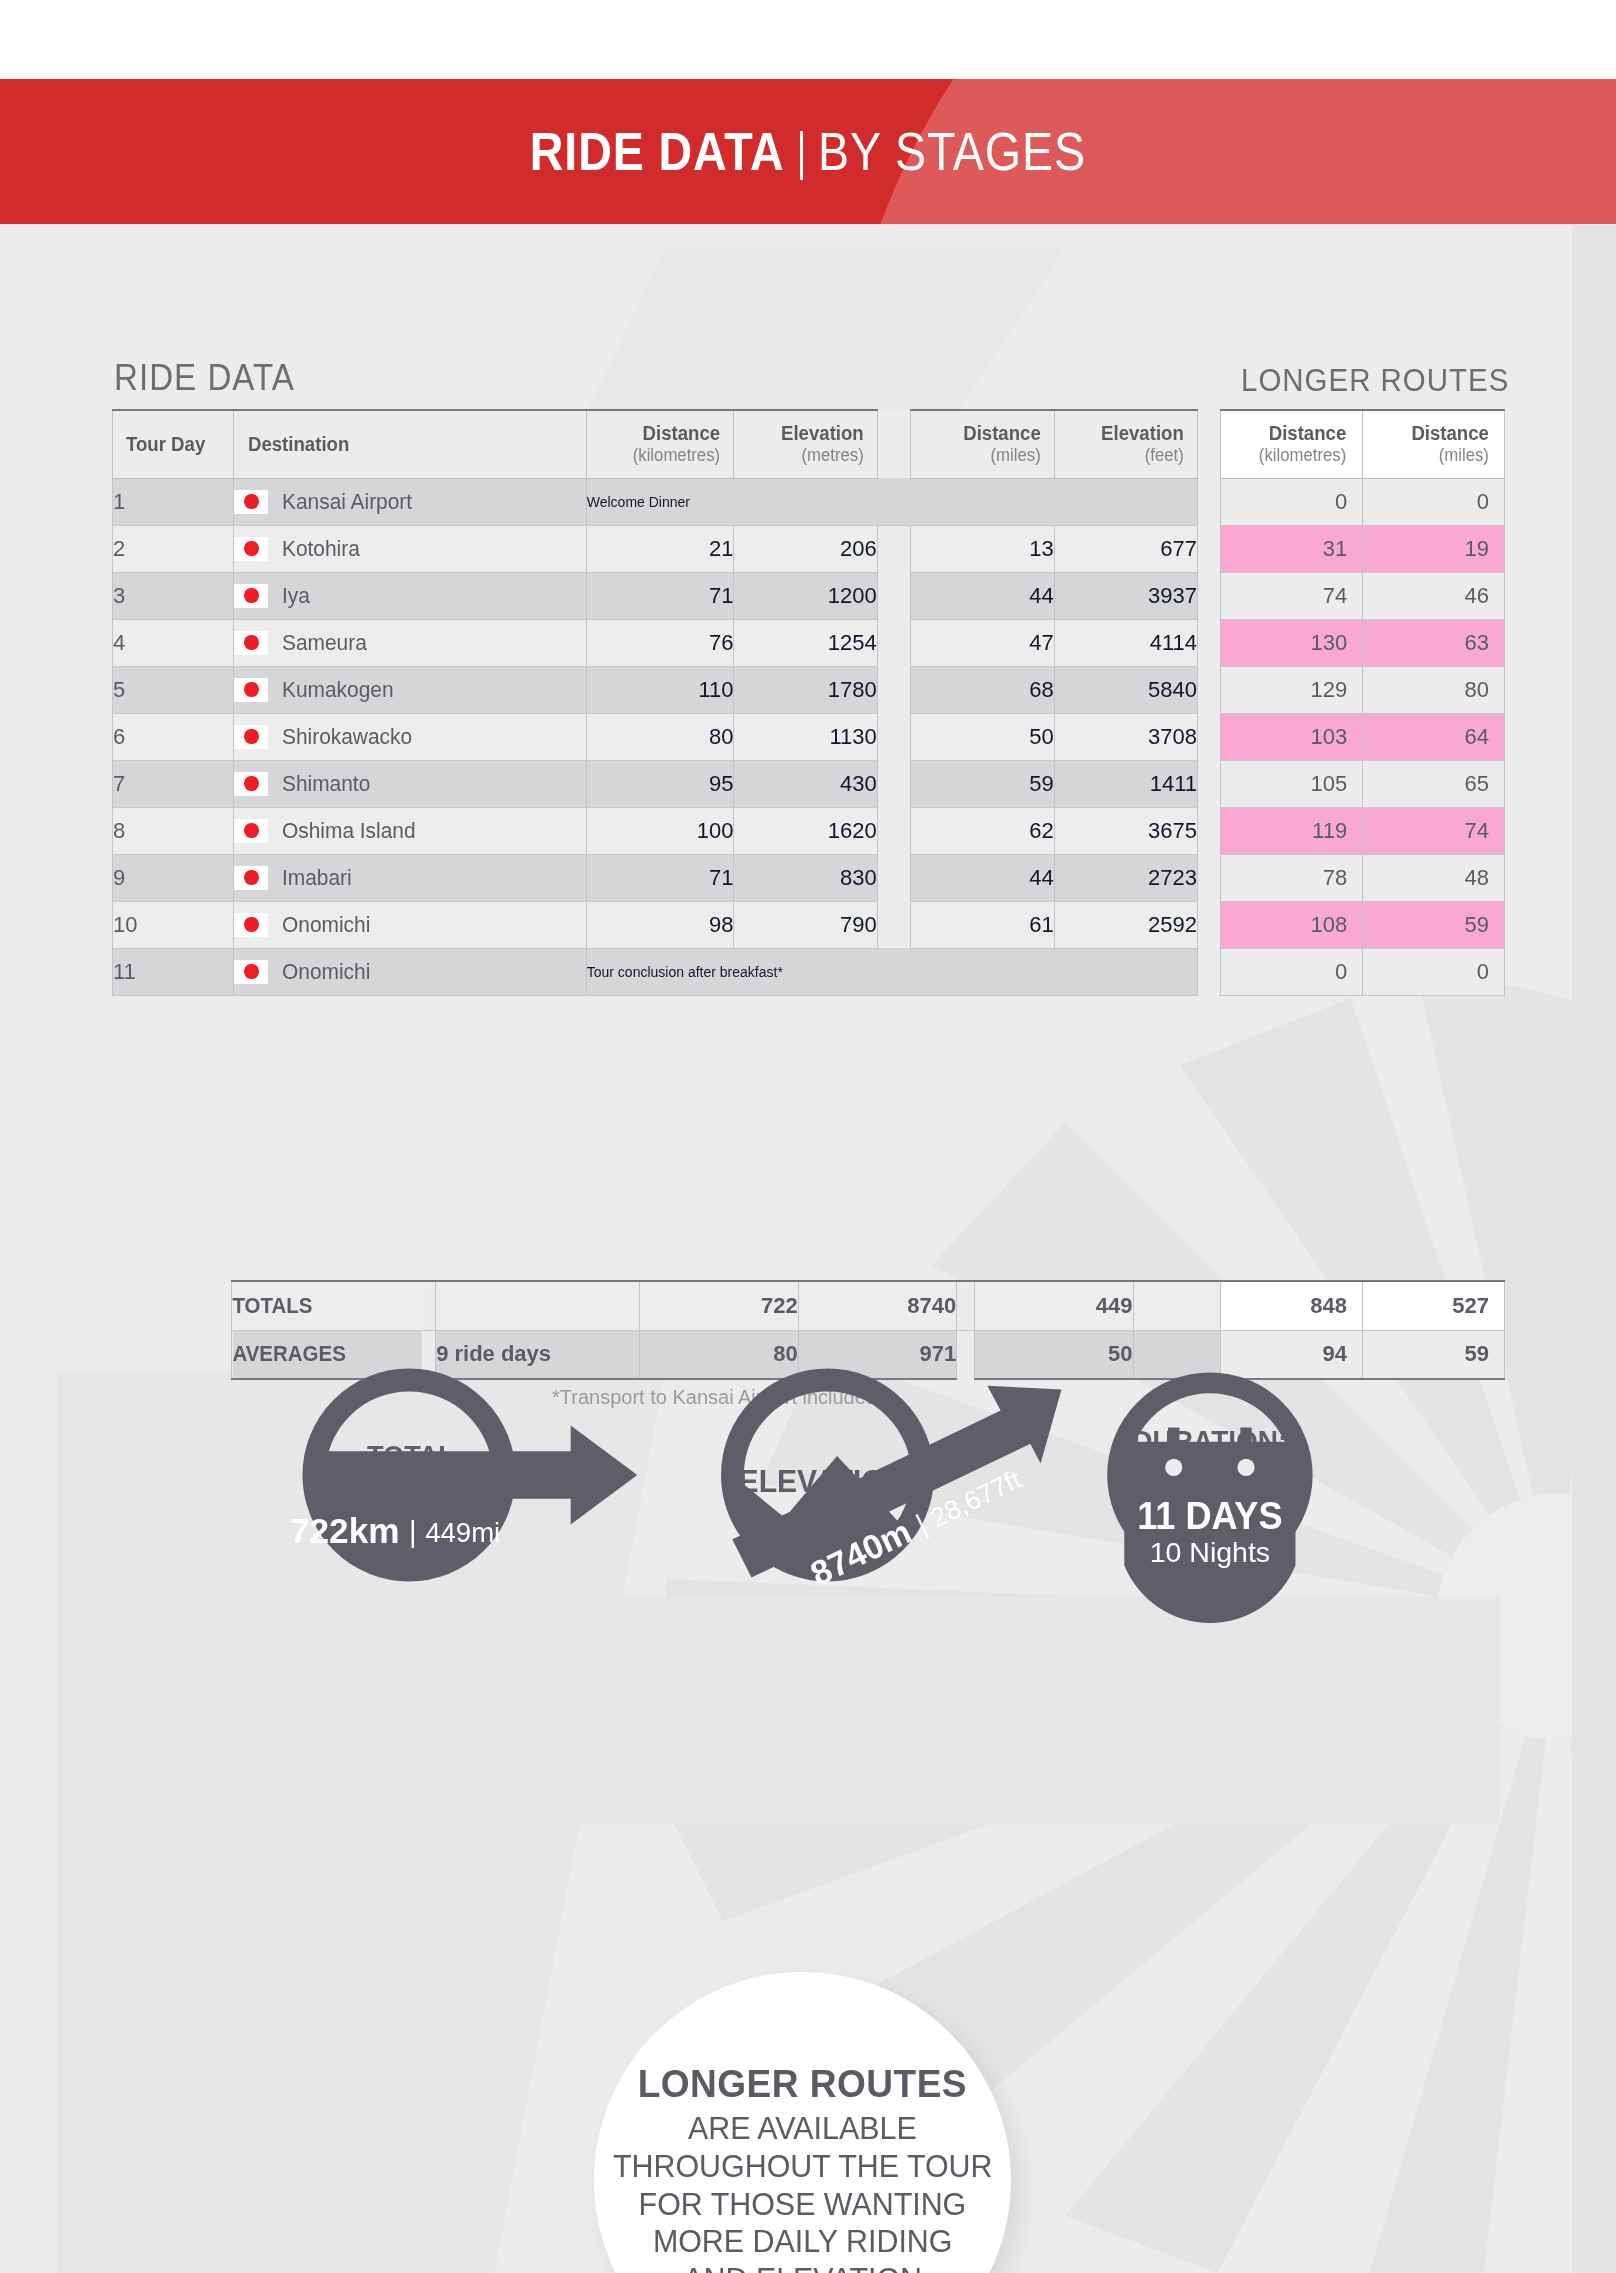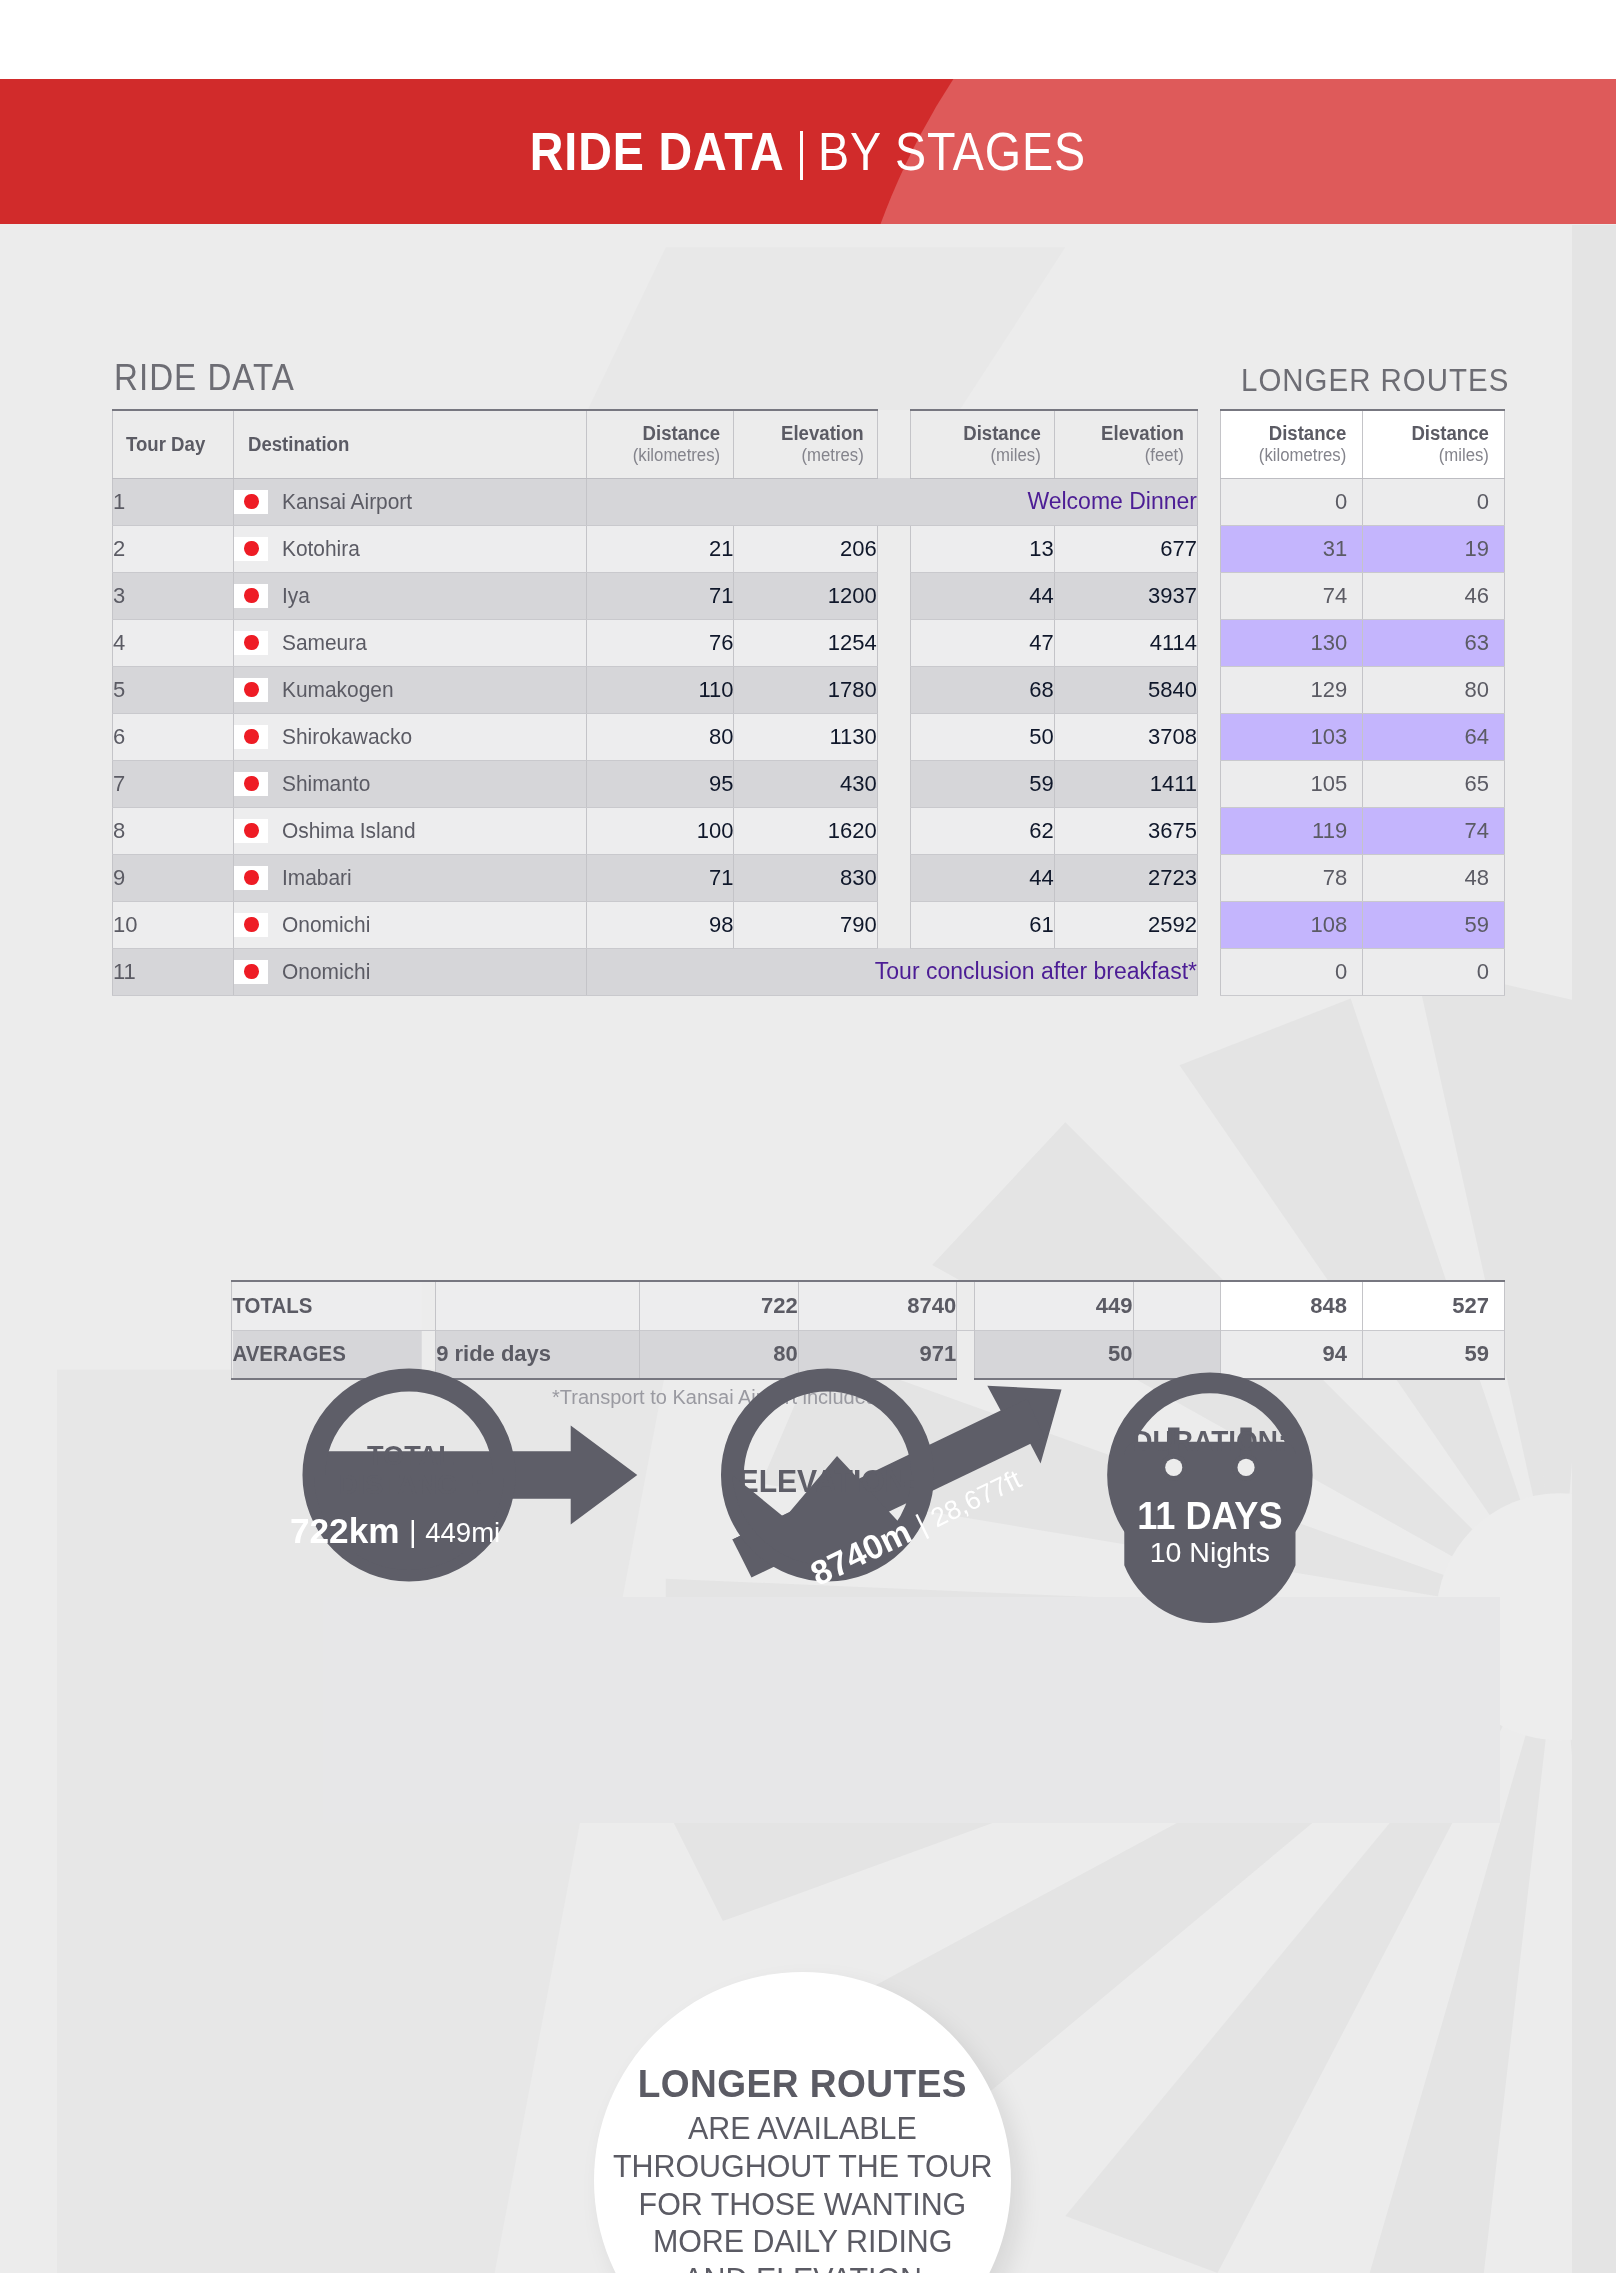--- a/index.html
+++ b/index.html
@@ -122,21 +122,21 @@
   .flag-jp i {
     display: block; width: 14.3px; height: 14.3px; border-radius: 50%;
     background: #ee1c25;
   }
   .dest-name { font-size: 22px; color: #5b5b64; transform: scaleX(0.95); transform-origin: left center; }
   .cell-num {
     text-align: right; padding-right: 15px;
     font-size: 22px; color: #0f172a;
   }
   .cell-note {
-    text-align: right; font-size: 23px; color: #4c1d95;
+    text-align: left; font-size: 14px; color: #0f172a;
   }
 
   
   .gapcol { width: 13.3px; border-left: none !important; border-right: none !important;
             background: #ececec !important; border-bottom: none !important; }
   .tbl-main thead th.gapcol { border-top: none; border-bottom: none; }
 
   
   .tbl-lr {
     position: absolute; left: 1220px; top: 185px;
@@ -145,21 +145,21 @@
   }
   .tbl-lr th, .tbl-lr td {
     border-left: 1px solid #c4c4c8; border-right: 1px solid #c4c4c8; padding: 0;
   }
   .tbl-lr thead th {
     height: 68px; border-top: 2.9px solid #777780; border-bottom: 1px solid #bdbdc2;
     background: #ffffff; padding: 0 11.4px; text-align: right;
   }
   .tbl-lr tbody tr { height: 47px; }
   .tbl-lr tbody tr.odd  td { background: #ececed; }
-  .tbl-lr tbody tr.even td { background: #c4b5fd; padding-left: 21px; }
+  .tbl-lr tbody tr.even td { background: #f9a8d4; padding-left: 21px; }
   .tbl-lr tbody td {
     border-bottom: 1px solid #c9c9cd;
     text-align: right; padding-right: 15px;
     font-size: 22px; color: #5b5b64;
   }
 
   
   .tbl-tot {
     position: absolute; left: 231px; top: 1056px;
     width: 1061px; border-collapse: collapse;

